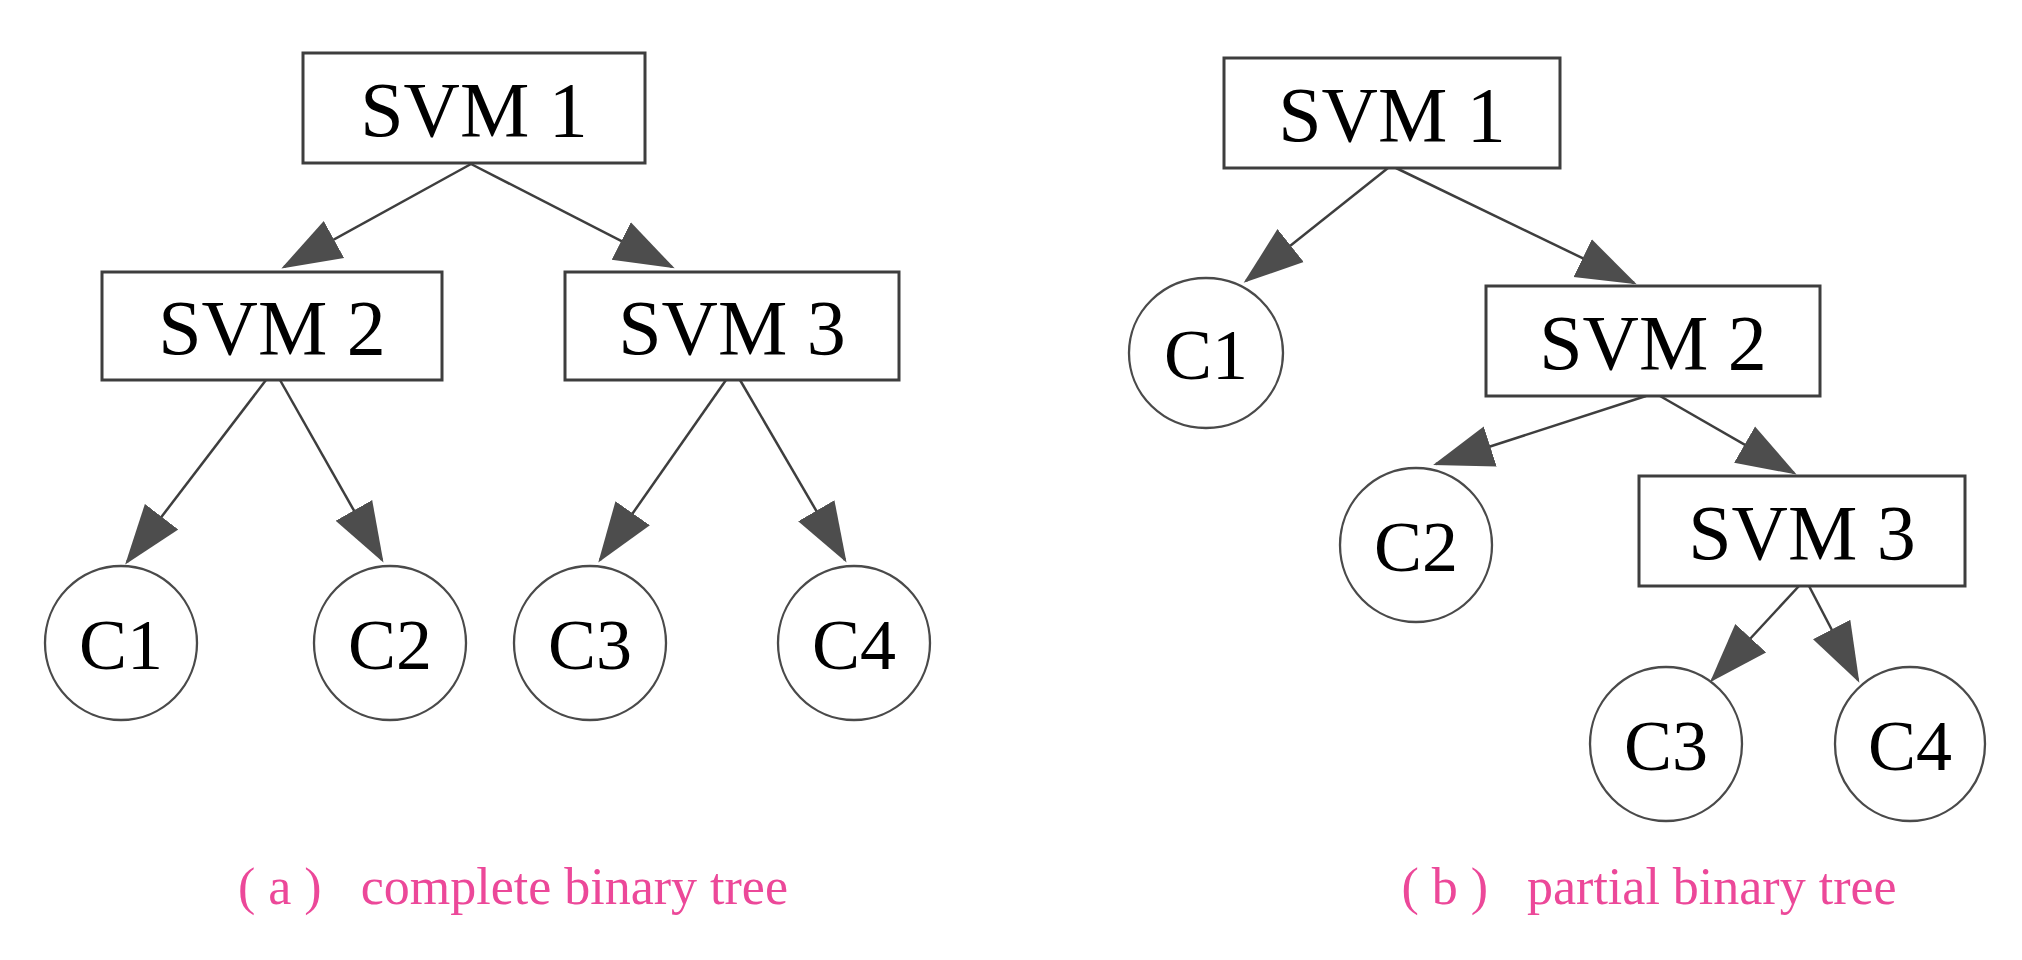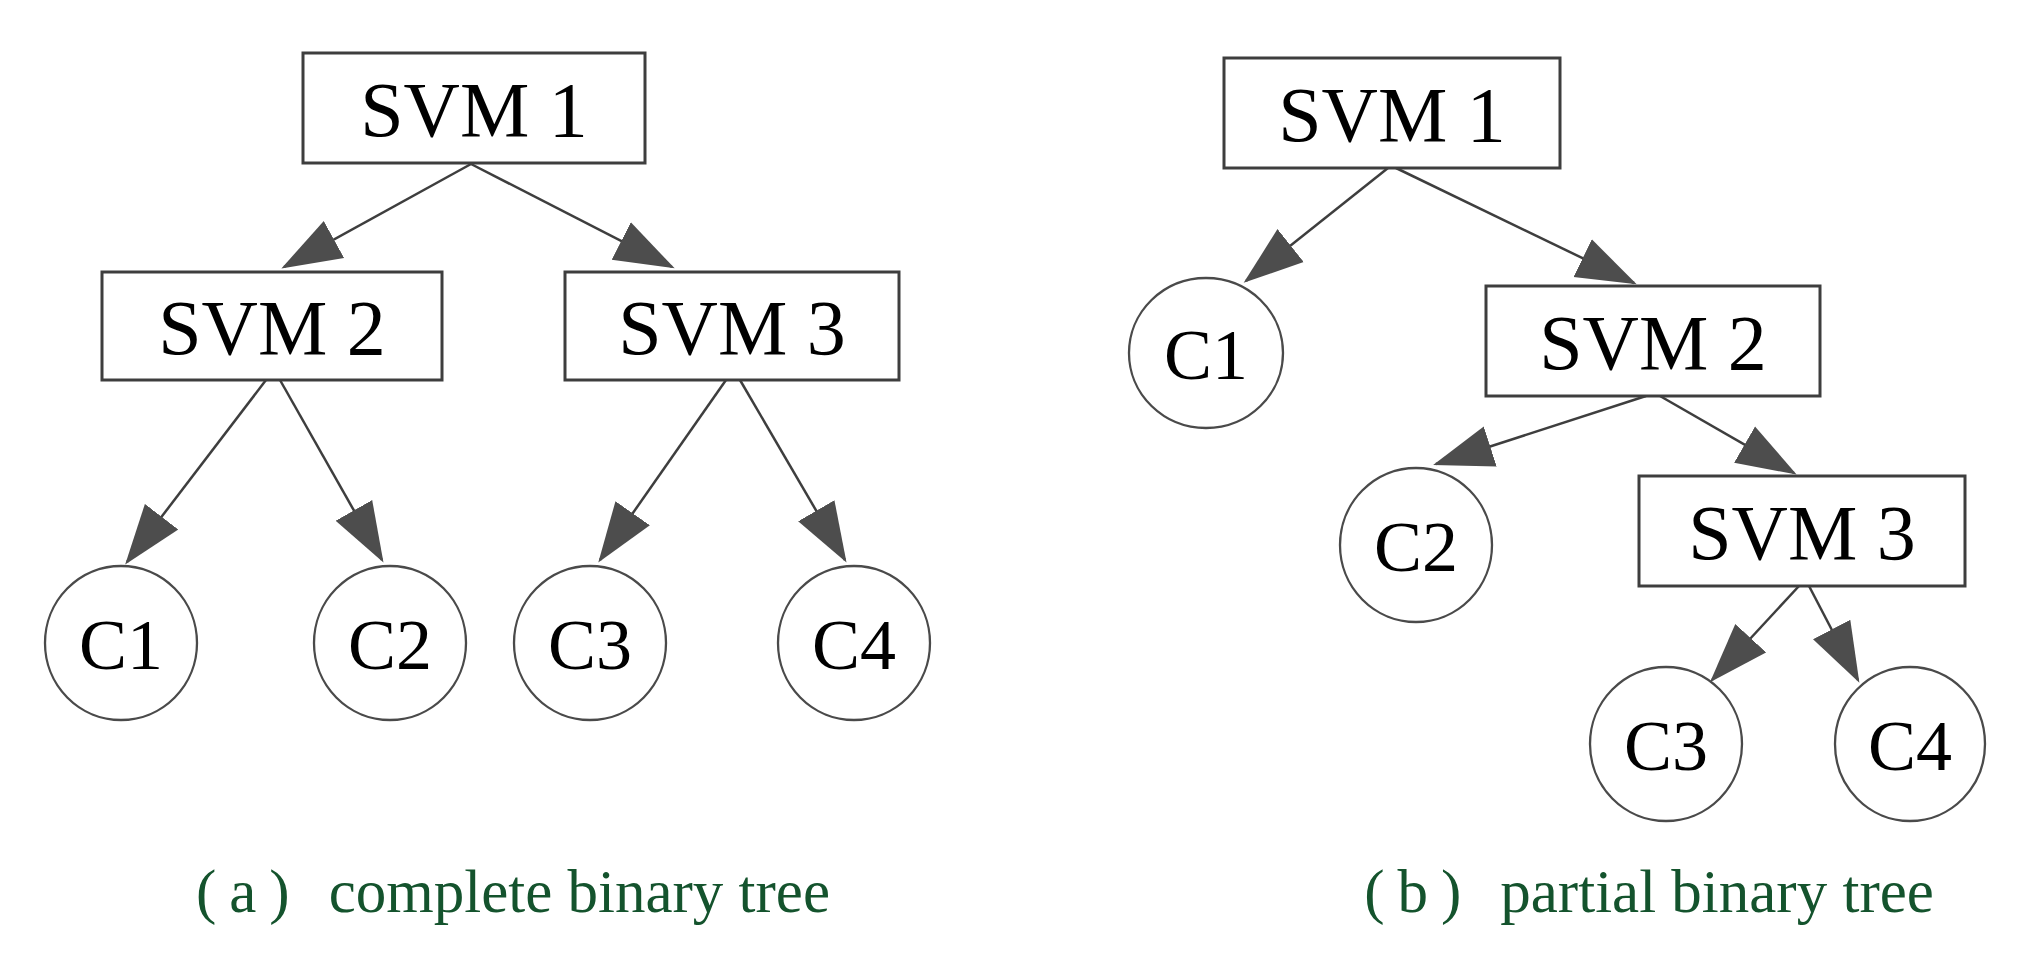--- a/index.html
+++ b/index.html
@@ -24,22 +24,22 @@
     font-family: "Liberation Serif", "DejaVu Serif", serif;
     fill: #000000;
   }
   svg .box-label { font-size: 78px; }
   svg .circle-label { font-size: 72px; }
   .caption {
     position: absolute;
     top: 858px;
     transform: translateX(-50%);
     white-space: nowrap;
-    font-size: 61px;
-    color: #14532d;
+    font-size: 52px;
+    color: #ec4899;
     line-height: 1.1;
   }
   .caption-a { left: 513px; }
   .caption-b { left: 1605px; margin-left: 44px; }
   .cap-label {
     letter-spacing: 13px;
     margin-right: 26px;
   }
 </style>
 </head>

